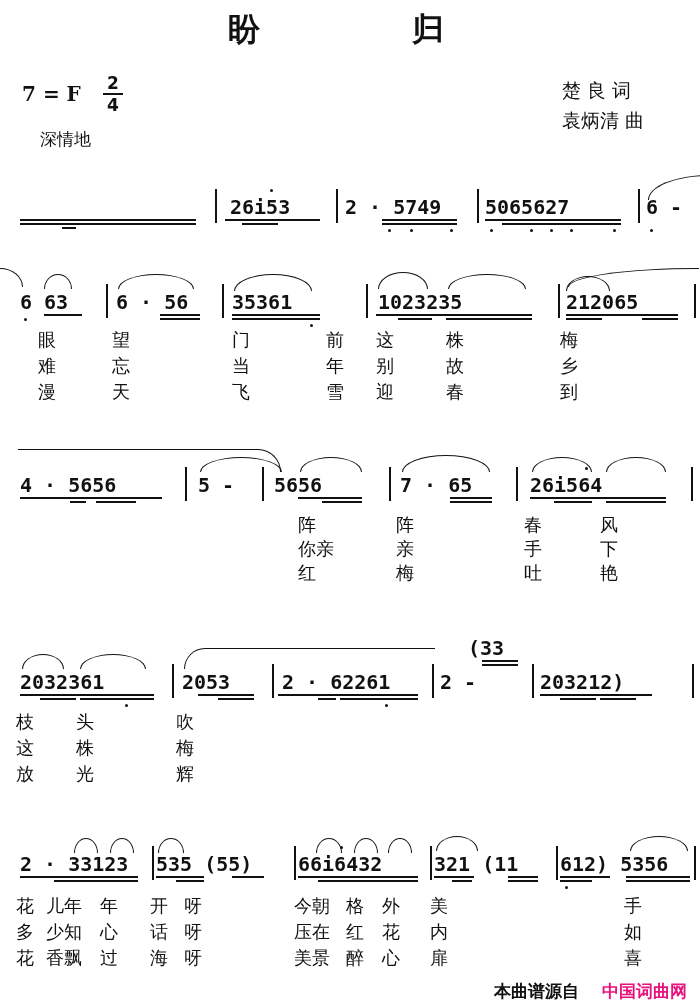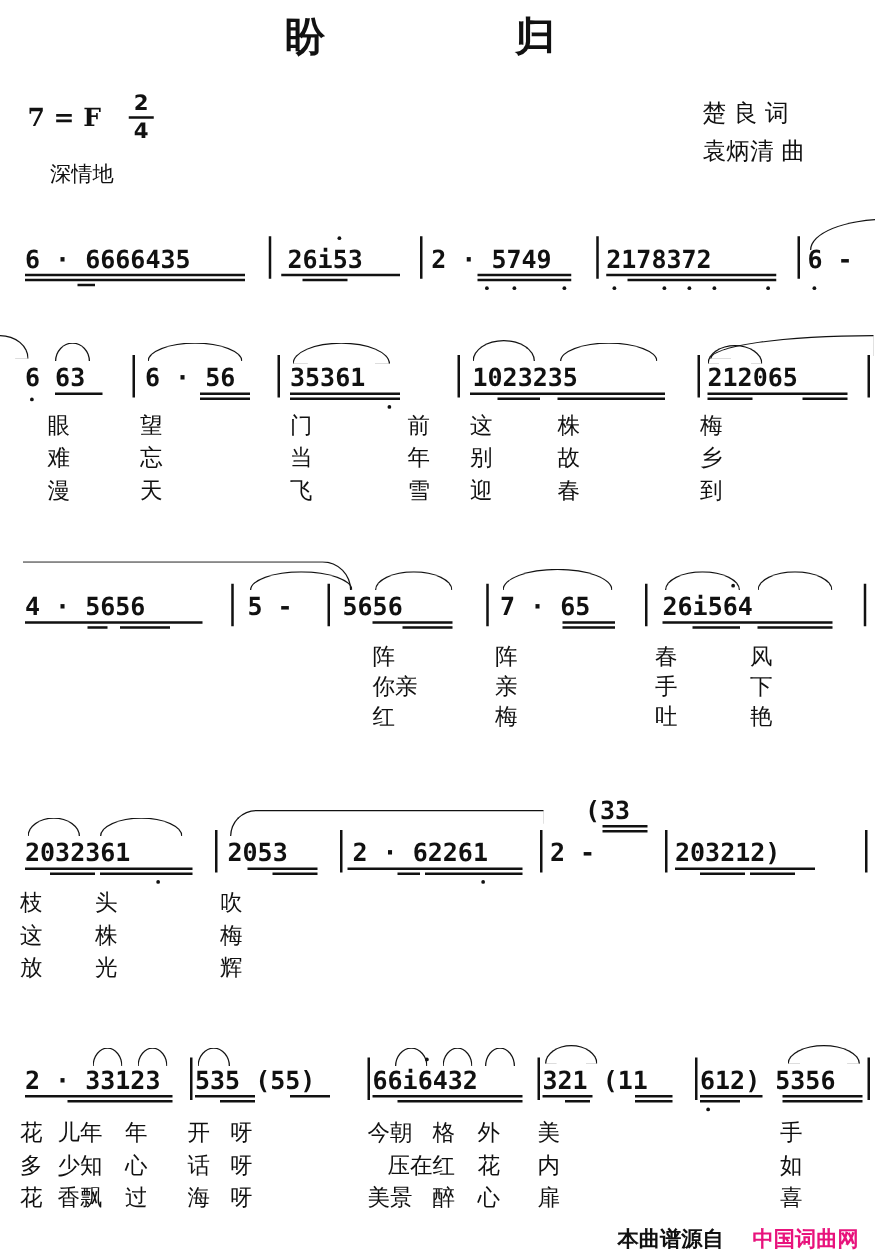--- a/index.html
+++ b/index.html
@@ -36,38 +36,37 @@
   <div>2</div>
   <div class="bar"></div>
   <div>4</div>
 </div>
 <div class="abs tempo">深情地</div>
 <div class="abs credit" style="top:78px;left:562px">楚  良  词</div>
 <div class="abs credit" style="top:108px;left:562px">袁炳清   曲</div>
 
 <div class="sys" style="top:195px">
   <div class="notes">
-    <span class="n" style="left:20px">6 · 6666435</span>
     <div class="ul" style="left:20px;top:24px;width:176px"></div>
     <div class="ul" style="left:20px;top:28px;width:176px"></div>
     <div class="ul" style="left:62px;top:32px;width:14px"></div>
     <div class="barline" style="left:215px"></div>
     <span class="n" style="left:230px">26i53</span>
     <div class="dot" style="left:270px;top:-6px"></div>
     <div class="ul" style="left:225px;top:24px;width:95px"></div>
     <div class="ul" style="left:242px;top:28px;width:36px"></div>
     <div class="barline" style="left:336px"></div>
     <span class="n" style="left:345px">2 · 5749</span>
     <div class="ul" style="left:382px;top:24px;width:75px"></div>
     <div class="ul" style="left:382px;top:28px;width:75px"></div>
     <div class="dot" style="left:388px;top:34px"></div>
     <div class="dot" style="left:410px;top:34px"></div>
     <div class="dot" style="left:450px;top:34px"></div>
     <div class="barline" style="left:477px"></div>
-    <span class="n" style="left:485px">2178372</span>
+    <span class="n" style="left:485px">5065627</span>
     <div class="ul" style="left:485px;top:24px;width:136px"></div>
     <div class="ul" style="left:502px;top:28px;width:119px"></div>
     <div class="dot" style="left:490px;top:34px"></div>
     <div class="dot" style="left:530px;top:34px"></div>
     <div class="dot" style="left:550px;top:34px"></div>
     <div class="dot" style="left:570px;top:34px"></div>
     <div class="dot" style="left:613px;top:34px"></div>
     <div class="barline" style="left:638px"></div>
     <span class="n" style="left:646px">6 -</span>
     <div class="dot" style="left:650px;top:34px"></div>
@@ -279,21 +278,21 @@
     <span class="lyr" style="left:346px;top:42px">格</span>
     <span class="lyr" style="left:382px;top:42px">外</span>
     <span class="lyr" style="left:430px;top:42px">美</span>
     <span class="lyr" style="left:624px;top:42px">手</span>
 
     <span class="lyr" style="left:16px;top:68px">多</span>
     <span class="lyr" style="left:46px;top:68px">少知</span>
     <span class="lyr" style="left:100px;top:68px">心</span>
     <span class="lyr" style="left:150px;top:68px">话</span>
     <span class="lyr" style="left:184px;top:68px">呀</span>
-    <span class="lyr" style="left:310px;top:68px">压在</span>
+    <span class="lyr" style="left:294px;top:68px">压在</span>
     <span class="lyr" style="left:346px;top:68px">红</span>
     <span class="lyr" style="left:382px;top:68px">花</span>
     <span class="lyr" style="left:430px;top:68px">内</span>
     <span class="lyr" style="left:624px;top:68px">如</span>
 
     <span class="lyr" style="left:16px;top:94px">花</span>
     <span class="lyr" style="left:46px;top:94px">香飘</span>
     <span class="lyr" style="left:100px;top:94px">过</span>
     <span class="lyr" style="left:150px;top:94px">海</span>
     <span class="lyr" style="left:184px;top:94px">呀</span>

